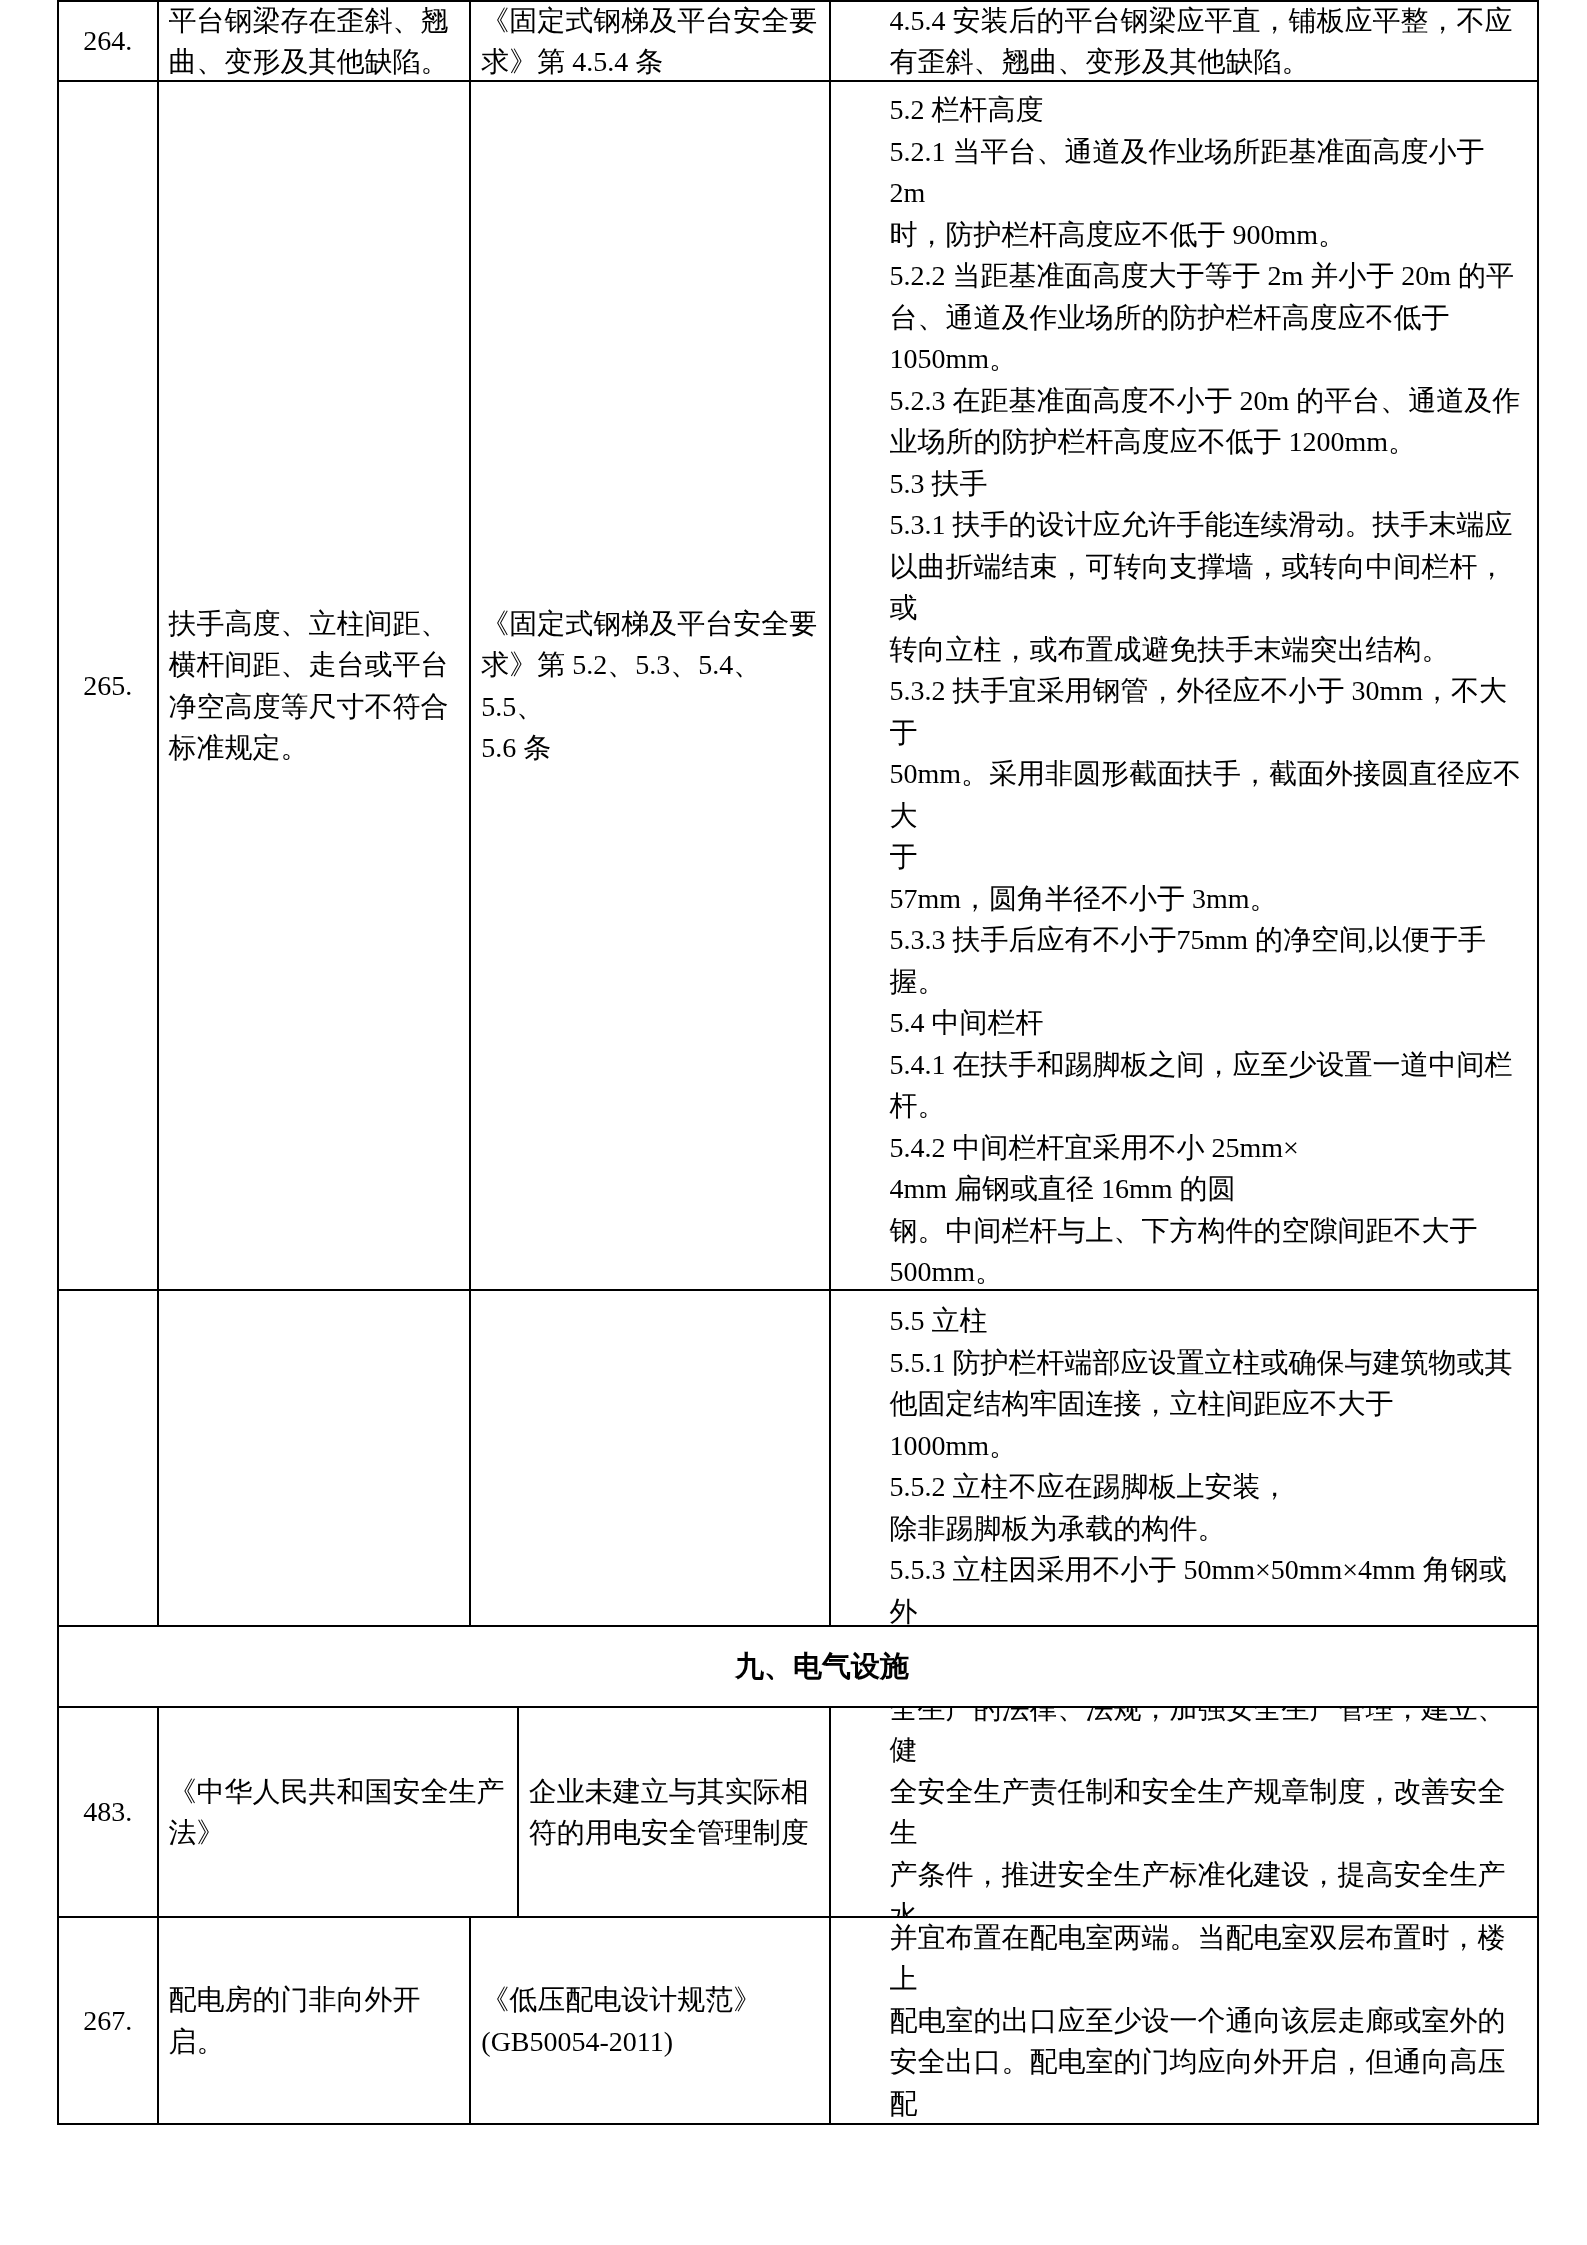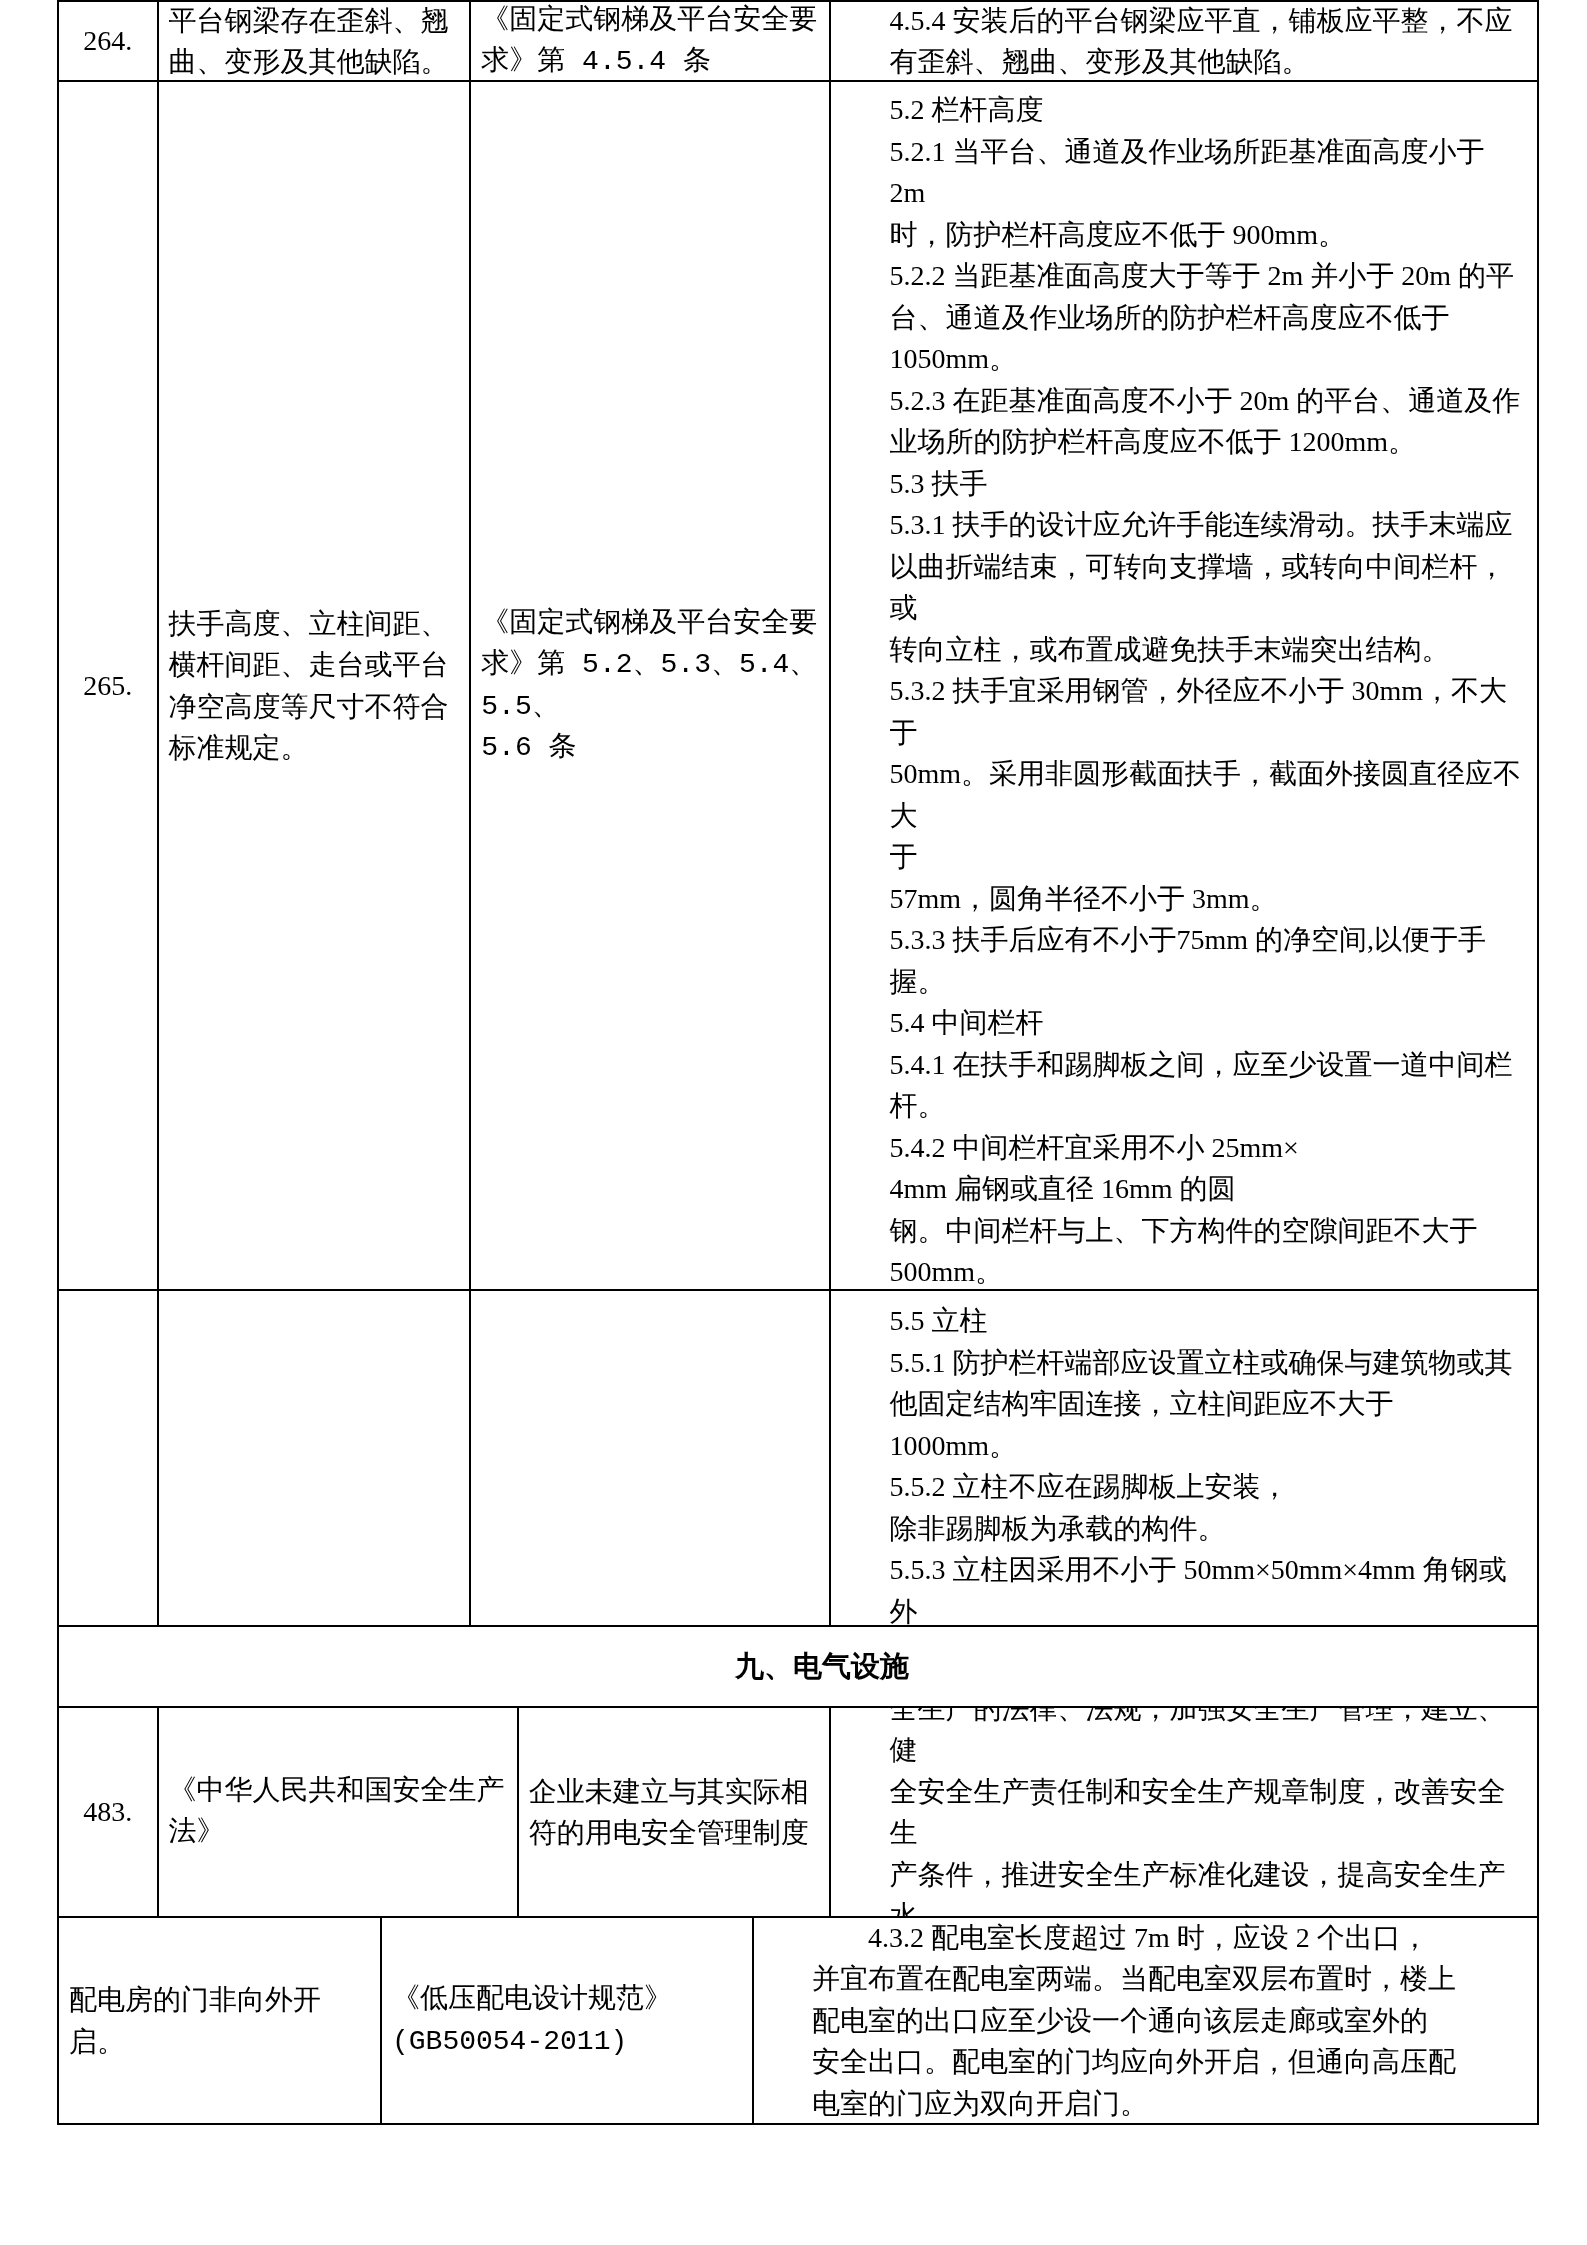--- a/index.html
+++ b/index.html
@@ -30,21 +30,21 @@
     border-right: 2px solid #000;
     font-size: 28px;
     line-height: 41.5px;
     white-space: pre-line;
     overflow: hidden;
     text-align: left;
   }
   .cell:last-child { border-right: none; margin-left: 48px; }
   .c1 { width: 103px; display: flex; align-items: center; justify-content: center; text-align: center; }
   .c2 { width: 323px; display: flex; align-items: center; padding: 8px 10px; }
-  .c3 { width: 372px; display: flex; align-items: center; padding: 0 10px; font-family: Liberation Mono, monospace; }
+  .c3 { width: 372px; display: flex; align-items: center; padding: 0 10px; }
   .c4 { width: 680px; padding: 0 12px 0 10px; }
   .c4.center { display: flex; align-items: center; }
   .r264 { height: 80px; }
   .r265 { height: 1209px; }
   .r265 .c4 { padding-top: 7px; }
   .r265b { height: 336px; }
   .r265b .c4 { padding-top: 9px; }
   .rsec { height: 81px; }
   .csec {
     width: 100%;
@@ -135,20 +135,21 @@
     <div class="cell c2">企业未建立与其实际相
 符的用电安全管理制度</div>
     <div class="cell c4 center">第四条　生产经营单位必须遵守本法和其他有关安
 全生产的法律、法规，加强安全生产管理，建立、健
 全安全生产责任制和安全生产规章制度，改善安全生
 产条件，推进安全生产标准化建设，提高安全生产水
 平，确保安全生产。</div>
   </div>
 
   <div class="row r267">
+    <div class="cell c1">267.</div>
     <div class="cell c2">配电房的门非向外开
 启。</div>
     <div class="cell c3">《低压配电设计规范》
 (GB50054-2011)</div>
     <div class="cell c4 center">　　4.3.2 配电室长度超过 7m 时，应设 2 个出口，
 并宜布置在配电室两端。当配电室双层布置时，楼上
 配电室的出口应至少设一个通向该层走廊或室外的
 安全出口。配电室的门均应向外开启，但通向高压配
 电室的门应为双向开启门。</div>
   </div>

